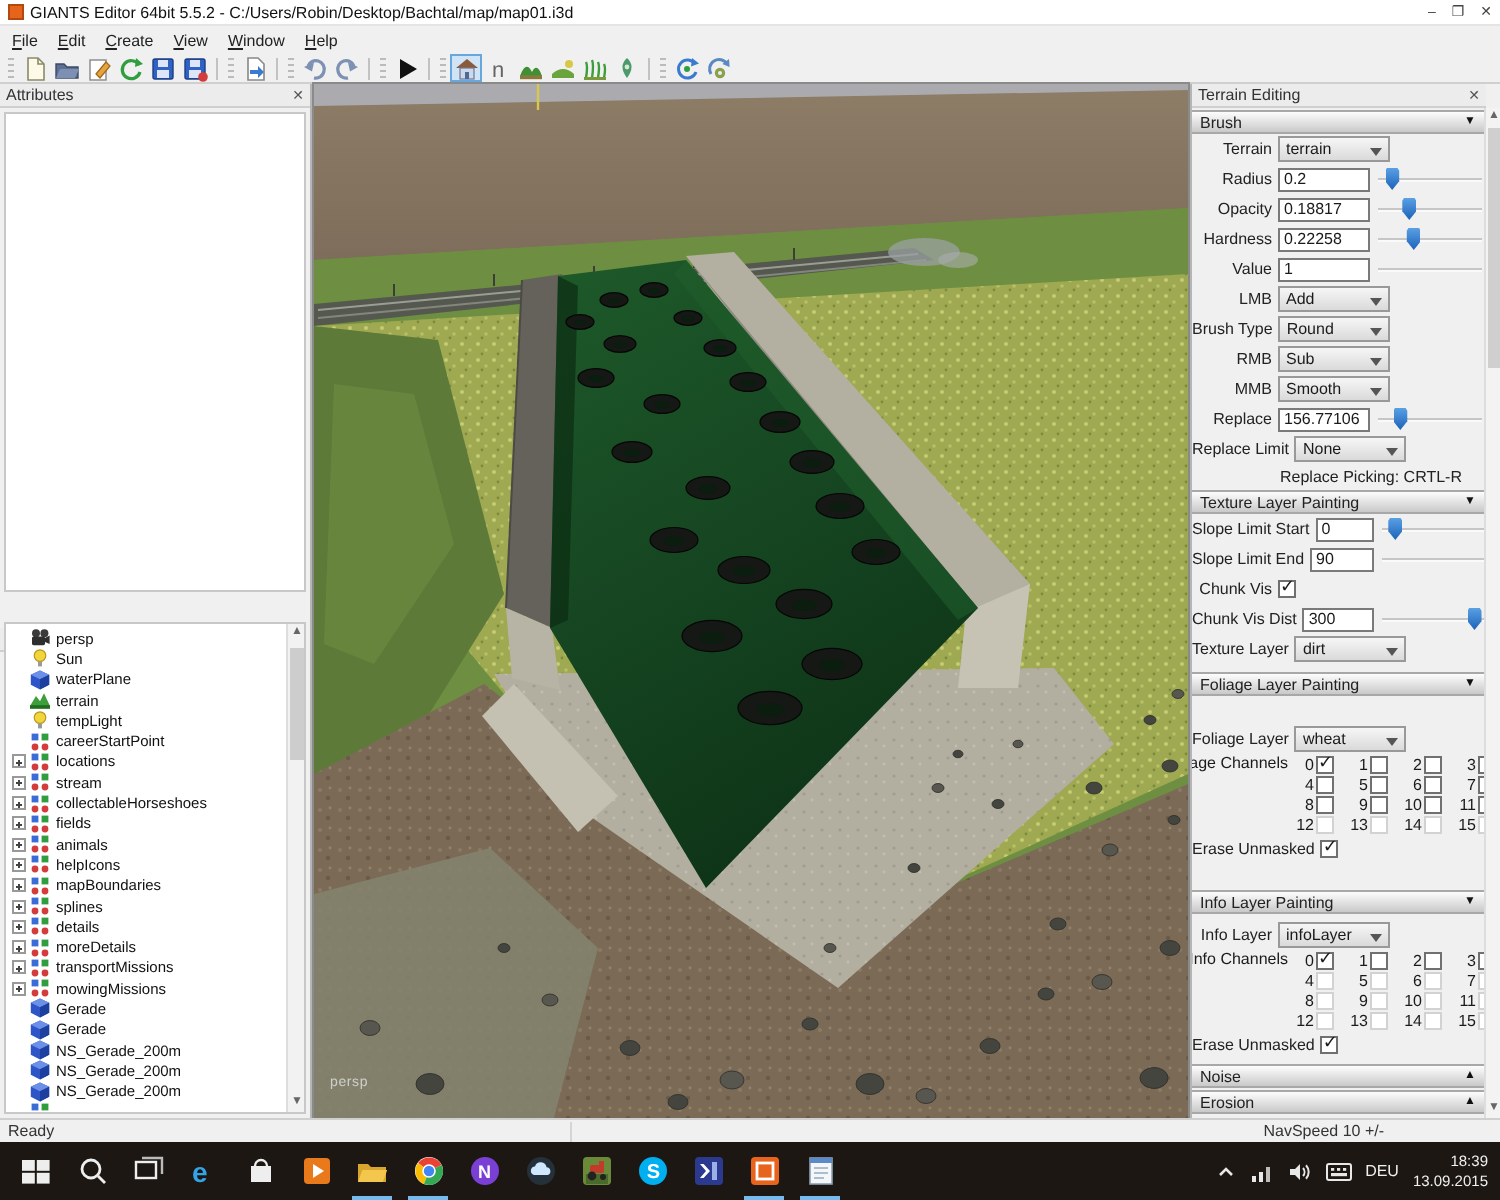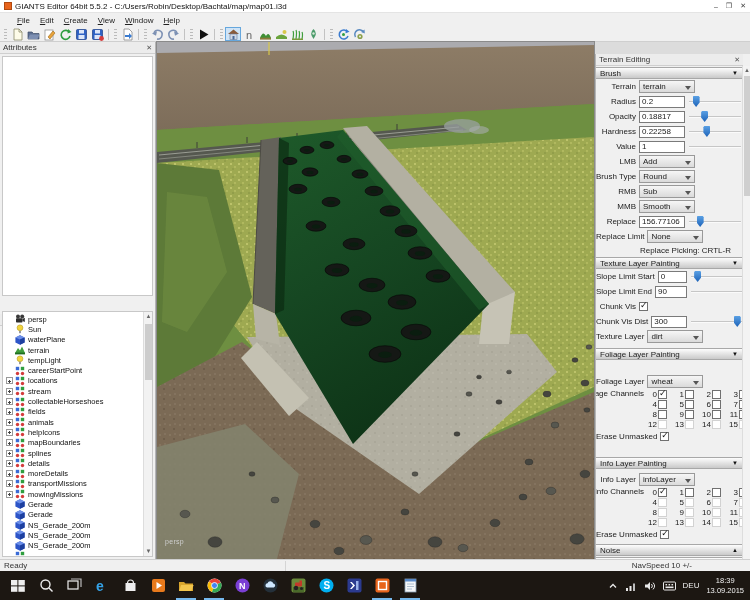--- a/index.html
+++ b/index.html
@@ -5,21 +5,21 @@
 *{box-sizing:border-box;margin:0;padding:0;font-family:"Liberation Sans",sans-serif}
 html,body{width:750px;height:600px;overflow:hidden;background:#f0f0f0}
 .screen{position:relative;width:750px;height:600px;background:#f0f0f0;overflow:hidden;color:#1a1a1a}
 
 
 .titlebar{height:13px;background:#ffffff;display:flex;align-items:center;padding:0 4px;gap:3px;border-bottom:1px solid #e4e4e4}
 .title-icon{width:8px;height:8px;background:#e8641c;border:1px solid #b14a10;flex:0 0 auto}
 .title-text{font-size:8px;color:#111;white-space:nowrap}
 .win-controls{margin-left:auto;display:flex;gap:8px;font-size:7px;color:#444;align-items:center}
 .win-controls span{cursor:default}
-.menubar{height:14px;display:flex;align-items:center;padding-left:12px;background:#f0f0f0}
+.menubar{height:14px;display:flex;align-items:center;padding-left:1px;background:#f0f0f0}
 .menu-item{font-size:8px;padding:1px 5px;color:#222}
 .menu-item::first-letter{text-decoration:underline}
 .toolbar{height:15px;display:flex;align-items:center;background:#f0f0f0;border-bottom:1px solid #cfcfcf;padding-left:2px}
 .tb-btn{width:16px;height:14px;display:flex;align-items:center;justify-content:center;border:1px solid transparent}
 .tb-btn.active{background:#cfe4f7;border:1px solid #66a7dd}
 .tb-sep{width:1px;height:11px;background:#c2c2c2;margin:0 3px}
 .tb-grip{width:3px;height:11px;margin:0 2px;background:repeating-linear-gradient(#bbb 0 1px,transparent 1px 3px)}
 
 
 .main{position:absolute;top:42px;left:0;width:750px;height:517px;background:#dcdcdc}
@@ -39,21 +39,21 @@
 .sg-scroll{position:absolute;right:3px;top:270px;width:9px;height:244px;background:#f2f2f2;border-left:1px solid #ddd}
 .sg-scroll .thumb{position:absolute;left:1px;top:12px;width:7px;height:56px;background:#cdcdcd}
 .scroll-arrow{position:absolute;left:0;width:9px;height:9px;font-size:6px;color:#666;text-align:center;line-height:9px}
 
 
 .viewport{position:absolute;left:157px;top:0;width:437px;height:517px;background:#6e8f41;outline:1px solid #8a8a8a}
 .viewport svg{display:block;width:100%;height:100%}
 .persp-label{position:absolute;left:8px;bottom:14px;font-size:7px;color:#cfcfcf;letter-spacing:.3px}
 
 
-.right-panel{position:absolute;left:595px;top:12px;width:155px;height:517px;background:#f0f0f0;border-left:1px solid #b5b5b5}
+.right-panel{position:absolute;left:595px;top:0;width:155px;height:517px;background:#f0f0f0;border-left:1px solid #b5b5b5}
 .rp-content{position:absolute;left:0;top:0;width:147px;height:517px;overflow:hidden}
 .rp-scroll{position:absolute;right:0;top:12px;width:8px;height:505px;background:#f3f3f3;border-left:1px solid #ddd}
 .rp-scroll .thumb{position:absolute;left:1px;top:10px;width:6px;height:120px;background:#cfcfcf}
 .sec-head{height:12px;background:linear-gradient(#fdfdfd,#c9c9c9);border:1px solid #a8a8a8;border-left:none;display:flex;align-items:center;padding:0 4px;font-size:8px;color:#222;margin-top:1px}
 .sec-arrow{margin-left:auto;font-size:6px;color:#111}
 .row{display:flex;align-items:center;height:15px}
 .lbl{flex:0 0 40px;display:flex;justify-content:flex-end;margin-right:3px;font-size:8px;white-space:nowrap;color:#222}
 .lbl.wide{flex-basis:54px}
 .input{width:46px;height:12px;background:#fff;border:1px solid #7a7a7a;font-size:8px;line-height:10px;padding:0 2px;overflow:hidden;white-space:nowrap}
 .select{width:56px;height:13px;background:linear-gradient(#f6f6f6,#dadada);border:1px solid #999;display:flex;align-items:center;font-size:8px;padding:0 3px;position:relative}
@@ -75,21 +75,21 @@
 
 .statusbar{position:absolute;left:0;top:559px;width:750px;height:12px;background:#f0f0f0;border-top:1px solid #cfcfcf;display:flex;align-items:center;font-size:8px;color:#333}
 .status-left{padding-left:4px}
 .status-div{position:absolute;left:285px;top:1px;width:1px;height:10px;background:#d5d5d5}
 .status-right{position:absolute;right:58px}
 .taskbar{position:absolute;left:0;top:571px;width:750px;height:29px;background:#1c1712;display:flex;align-items:center;padding-left:4px}
 .tk-btn{width:28px;height:29px;display:flex;align-items:center;justify-content:center;position:relative;flex:0 0 auto}
 .tk-btn.open::after{content:"";position:absolute;left:4px;right:4px;bottom:0;height:2px;background:#76b9ed}
 .tray{margin-left:auto;display:flex;align-items:center;gap:7px;padding-right:6px;color:#e8e8e8}
 .tray-lang{font-size:8px;color:#f0f0f0}
-.tray-clock{font-size:7.5px;color:#f0f0f0;text-align:center;line-height:1.25}
+.tray-clock{font-size:7.5px;color:#f0f0f0;text-align:right;line-height:1.25}
 .tray-ic{display:flex;align-items:center;justify-content:center}
 </style>
 </head>
 <body>
 
 <div class="screen">
 
   <div class="titlebar">
     <div class="title-icon"></div>
     <div class="title-text">GIANTS Editor 64bit 5.5.2 - C:/Users/Robin/Desktop/Bachtal/map/map01.i3d</div>

